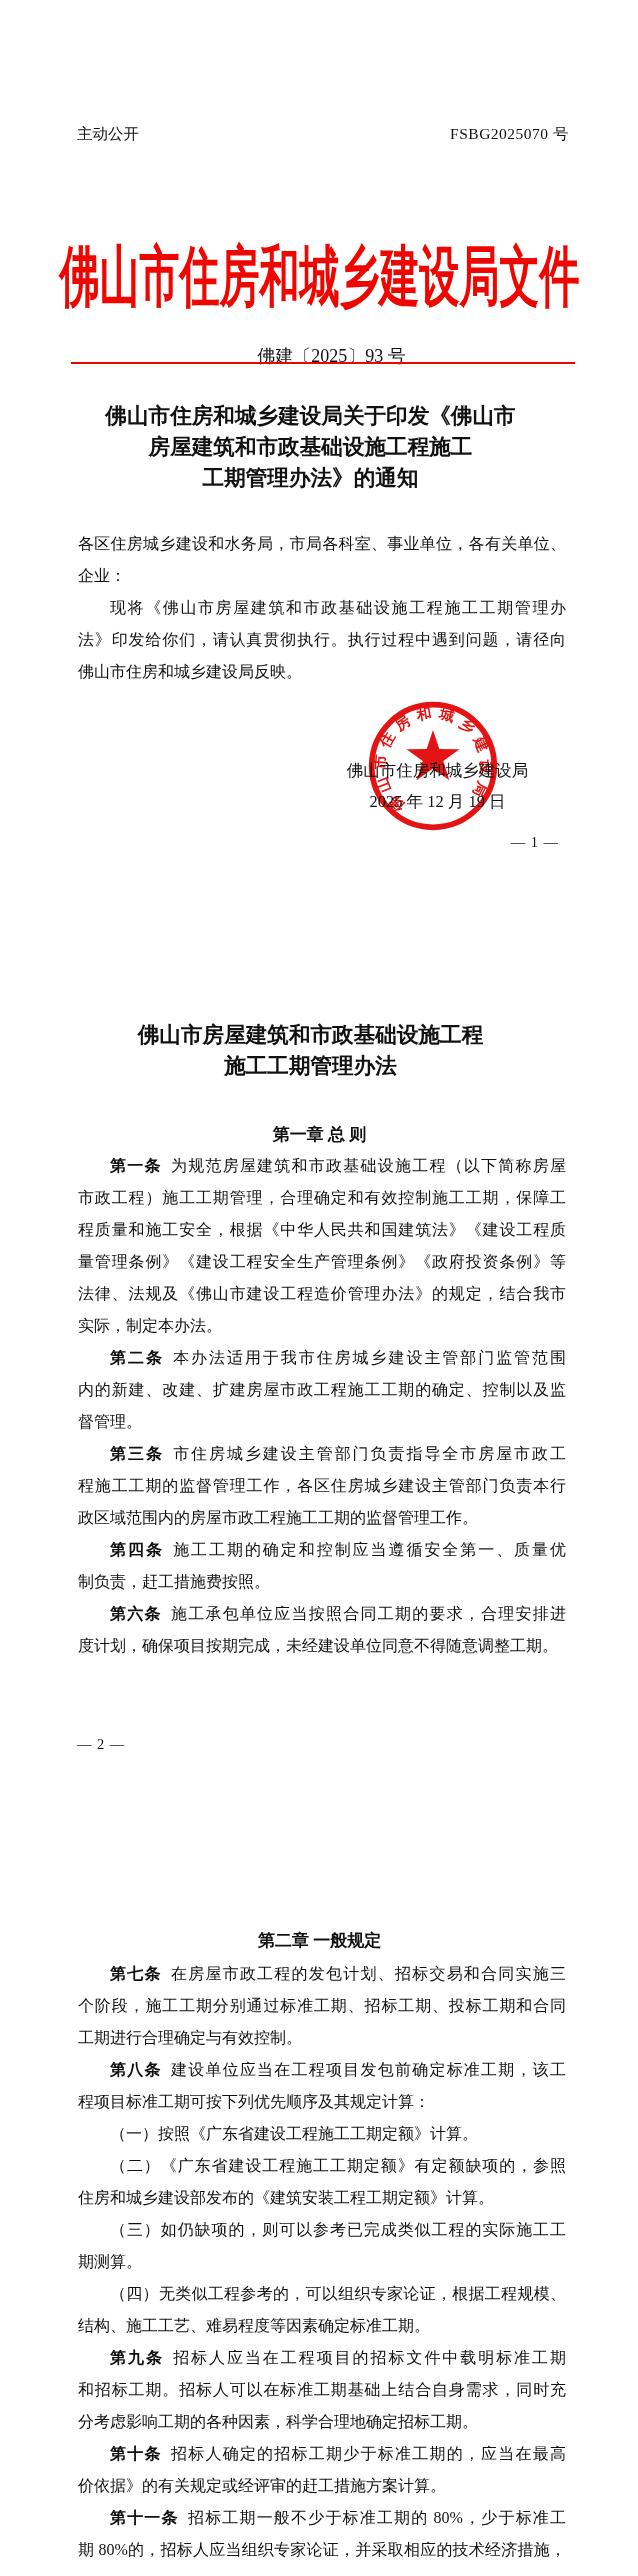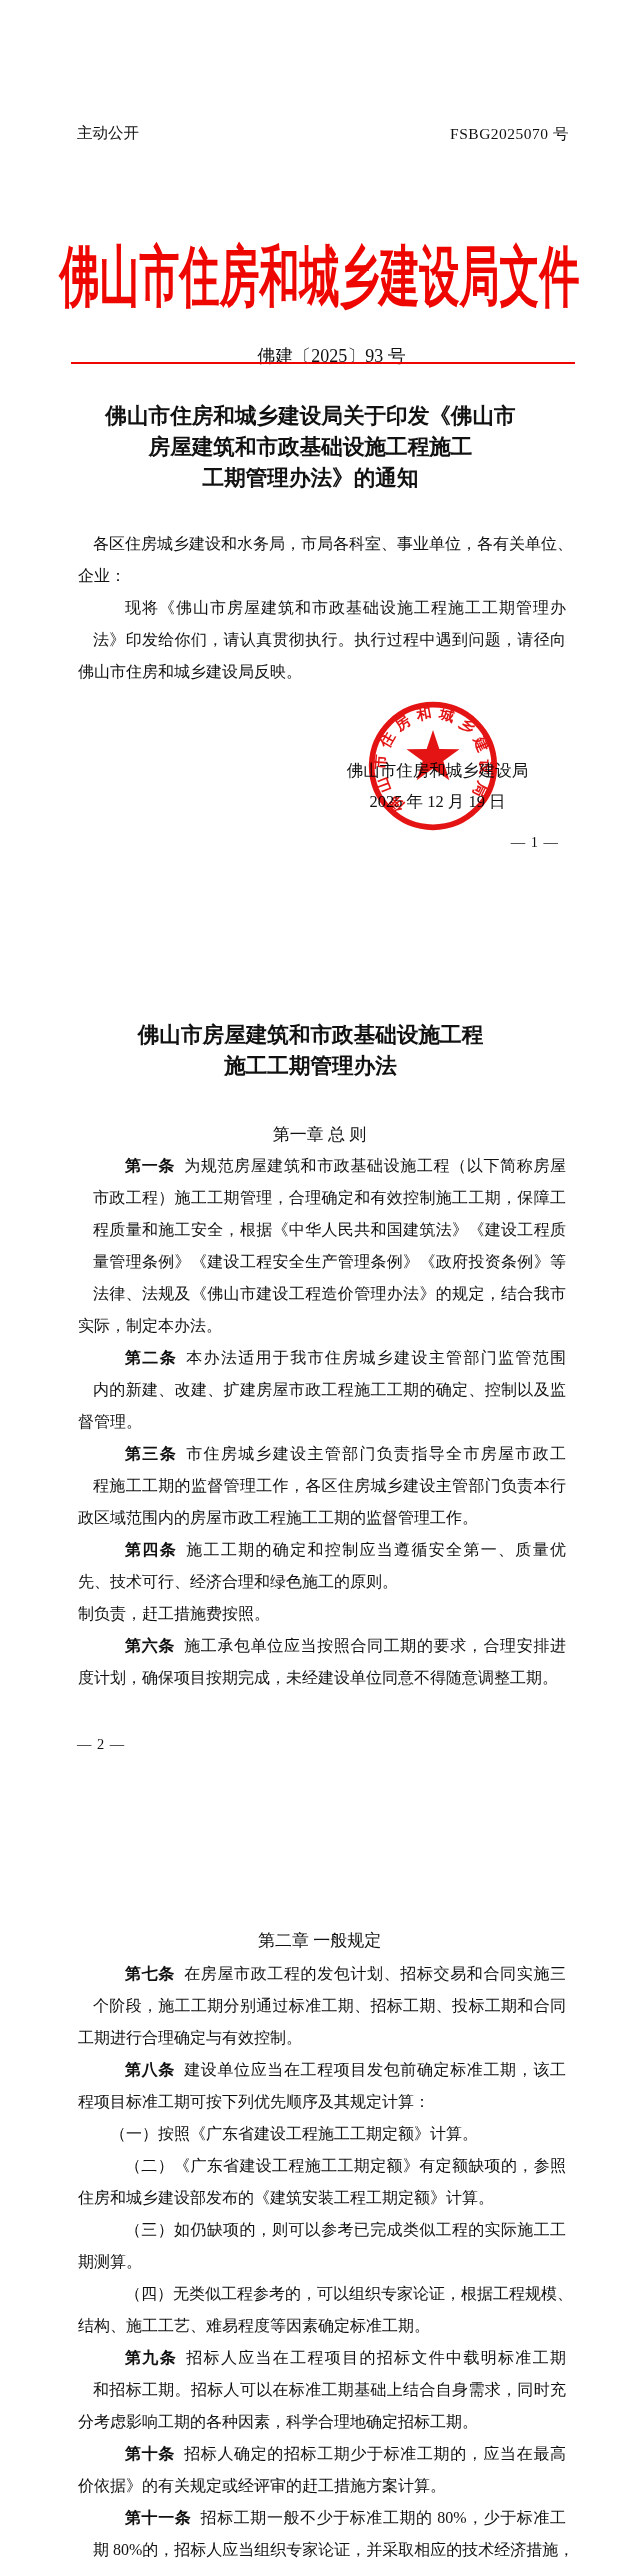--- a/index.html
+++ b/index.html
@@ -12,48 +12,48 @@
     position:relative;width:639px;height:2709px;margin:0 auto;
     background:#ffffff;overflow:hidden;
     font-family:"Liberation Serif","DejaVu Serif",serif;
     color:var(--ink);
   }
   .abs{position:absolute;}
 
   
   #hdr{top:124px;left:77px;width:492px;display:flex;justify-content:space-between;
        font-size:15.5px;line-height:20.6px;}
-  #hdr .left{font-family:Liberation Mono, monospace;}
+  #hdr .left{font-family:Liberation Sans, sans-serif;}
   #hdr .right{letter-spacing:0.5px;text-align:right;}
 
   
   #masthead{top:245px;left:0;width:639px;text-align:center;
     font-size:40px;line-height:40px;font-weight:bold;color:var(--accent);
     transform:scaleY(1.65);transform-origin:center top;white-space:nowrap;}
 
   #docnum{top:346px;left:12px;width:639px;text-align:center;font-size:18px;line-height:20.6px;}
 
   #redline{top:362px;left:71px;width:504px;height:2.1px;background:var(--accent);}
 
   .doc-title{left:0;width:621px;text-align:center;font-weight:bold;
     font-size:21.6px;line-height:31px;}
   #notice-title{top:401px;}
   #reg-title{top:1020px;}
 
-  .chapter{left:0;width:639px;text-align:center;font-weight:normal;
+  .chapter{left:0;width:639px;text-align:center;font-weight:bold;
     font-size:17px;line-height:17.5px;}
   #ch1-head{top:1126px;}
   #ch2-head{top:1932px;}
 
   .body-block{left:78px;width:488px;font-size:16px;line-height:32px;}
   #p1-body{top:528px;}
   #p2-body{top:1150px;}
   #p3-body{top:1958px;}
   .line{height:32px;white-space:nowrap;text-align:left;}
-  .line.fill{text-align:justify;text-align-last:justify;margin-left:15px;}
+  .line.fill{text-align:justify;text-align-last:justify;}
   .line.ind{text-indent:32px;}
   .lead{font-family:"Liberation Sans","DejaVu Sans",sans-serif;
         font-weight:bold;margin-right:9.3px;}
 
   
   #sig-org{top:762px;left:337px;width:201px;text-align:center;font-size:16.5px;line-height:17.5px;}
   #sig-date{top:793px;left:337px;width:201px;text-align:center;font-size:16.5px;line-height:17.5px;}
 
   
   #seal{top:698px;left:365px;width:136px;height:136px;
@@ -121,21 +121,20 @@
       <div class="line fill">量管理条例》《建设工程安全生产管理条例》《政府投资条例》等</div>
       <div class="line fill">法律、法规及《佛山市建设工程造价管理办法》的规定，结合我市</div>
       <div class="line">实际，制定本办法。</div>
       <div class="line fill ind"><span class="lead">第二条</span>本办法适用于我市住房城乡建设主管部门监管范围</div>
       <div class="line fill">内的新建、改建、扩建房屋市政工程施工工期的确定、控制以及监</div>
       <div class="line">督管理。</div>
       <div class="line fill ind"><span class="lead">第三条</span>市住房城乡建设主管部门负责指导全市房屋市政工</div>
       <div class="line fill">程施工工期的监督管理工作，各区住房城乡建设主管部门负责本行</div>
       <div class="line">政区域范围内的房屋市政工程施工工期的监督管理工作。</div>
       <div class="line fill ind"><span class="lead">第四条</span>施工工期的确定和控制应当遵循安全第一、质量优</div>
-      <div class="line">先、技术可行、经济合理和绿色施工的原则。</div>
       <div class="line">制负责，赶工措施费按照。</div>
       <div class="line fill ind"><span class="lead">第六条</span>施工承包单位应当按照合同工期的要求，合理安排进</div>
       <div class="line">度计划，确保项目按期完成，未经建设单位同意不得随意调整工期。</div>
     </div>
   <div class="abs pagenum" id="footer2">— 2 —</div>
 
   <div class="abs chapter" id="ch2-head">第二章 一般规定</div>
   <div class="abs body-block" id="p3-body">
       <div class="line fill ind"><span class="lead">第七条</span>在房屋市政工程的发包计划、招标交易和合同实施三</div>
       <div class="line fill">个阶段，施工工期分别通过标准工期、招标工期、投标工期和合同</div>

